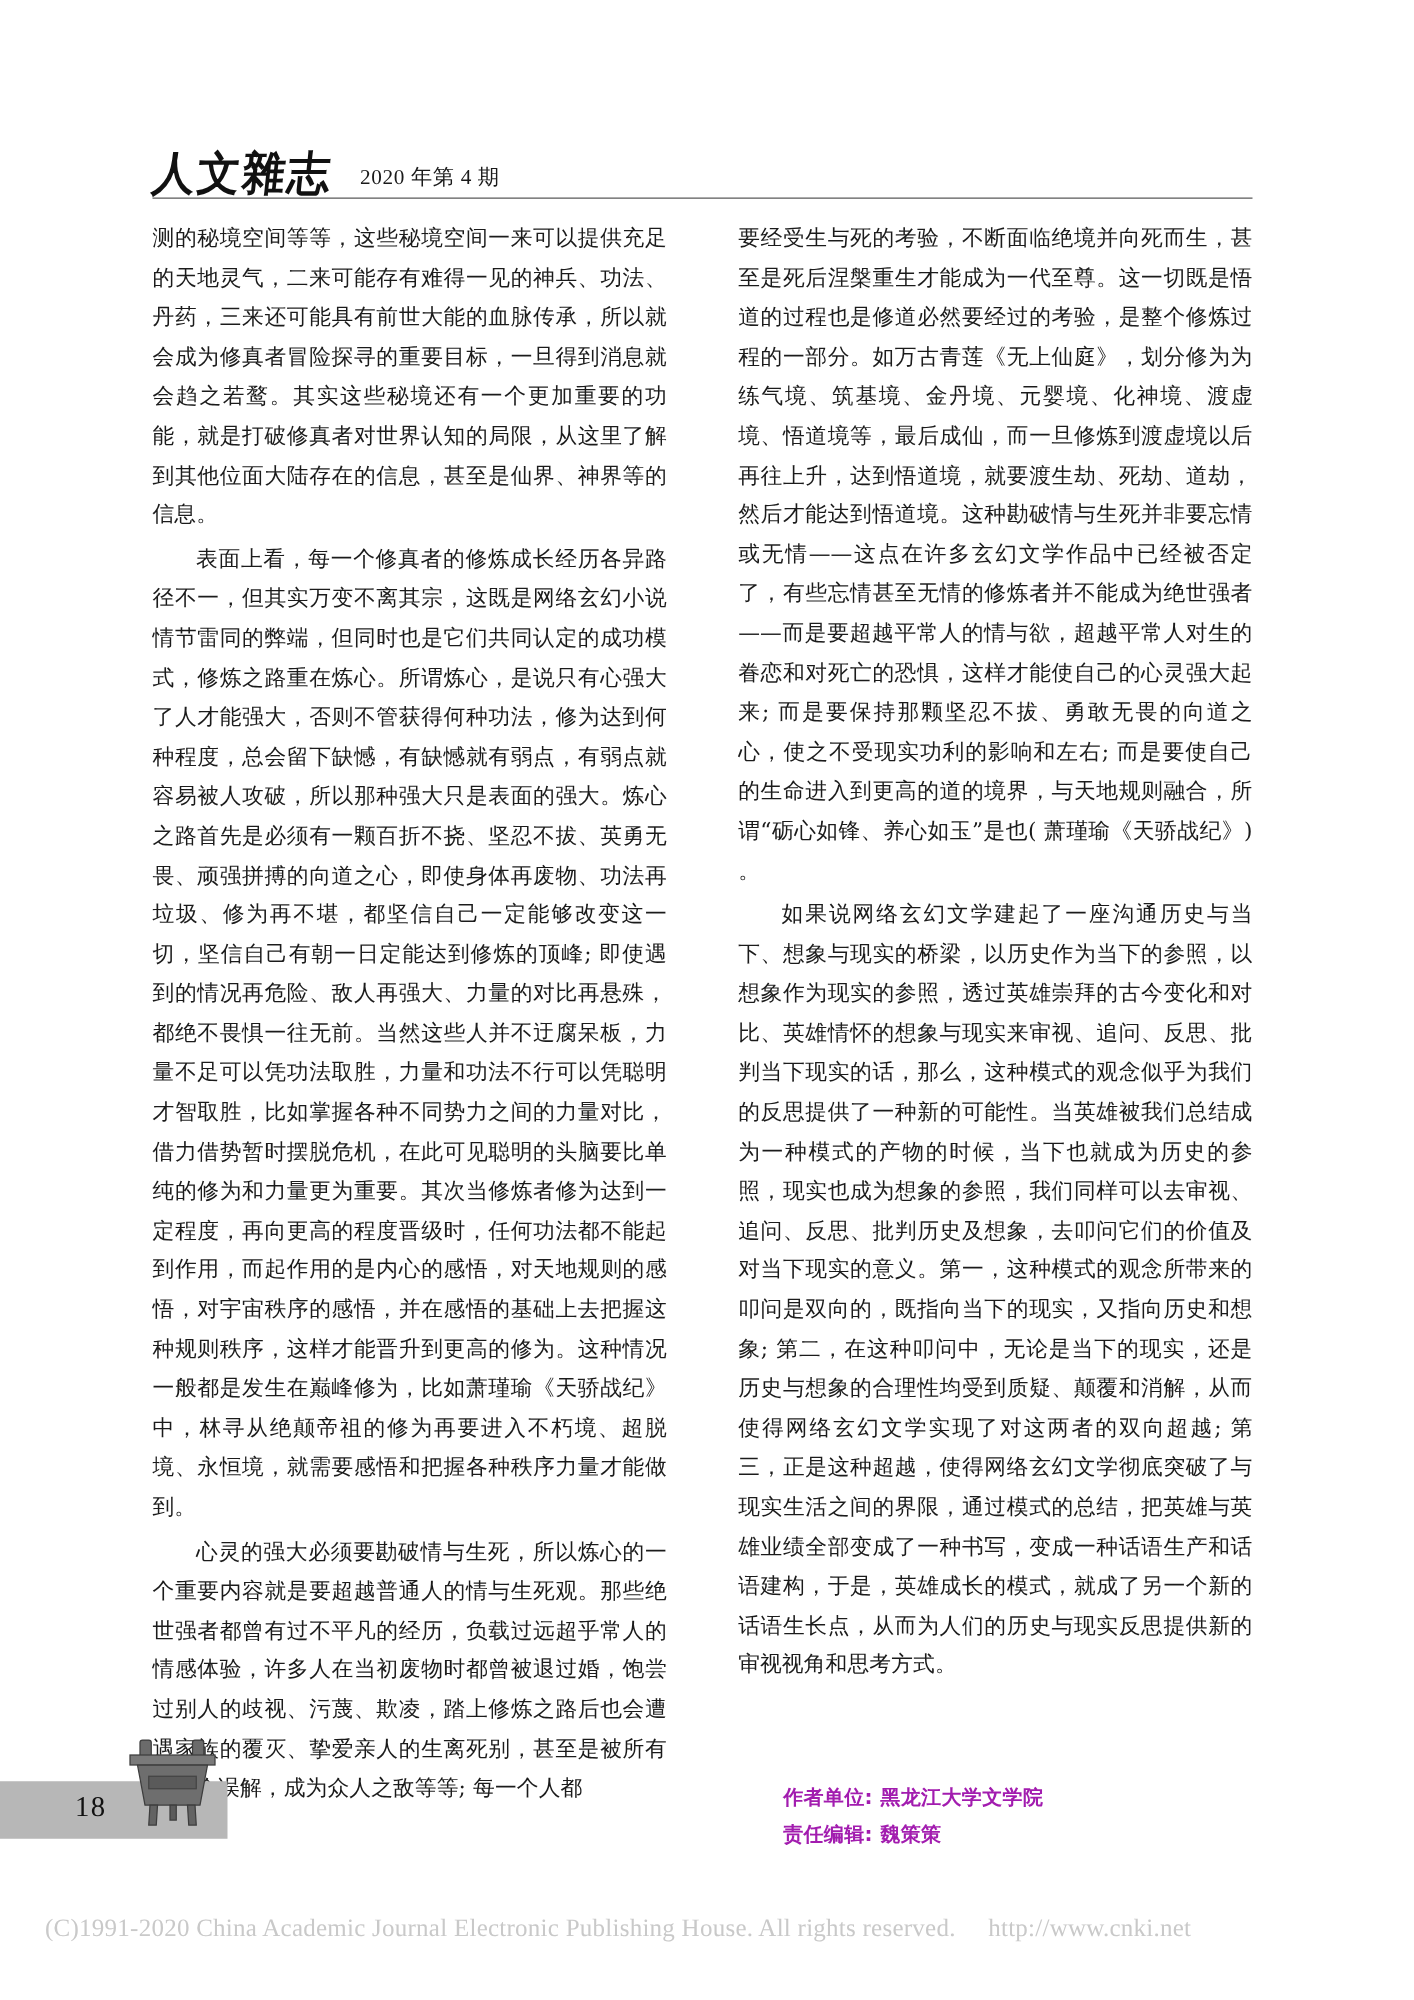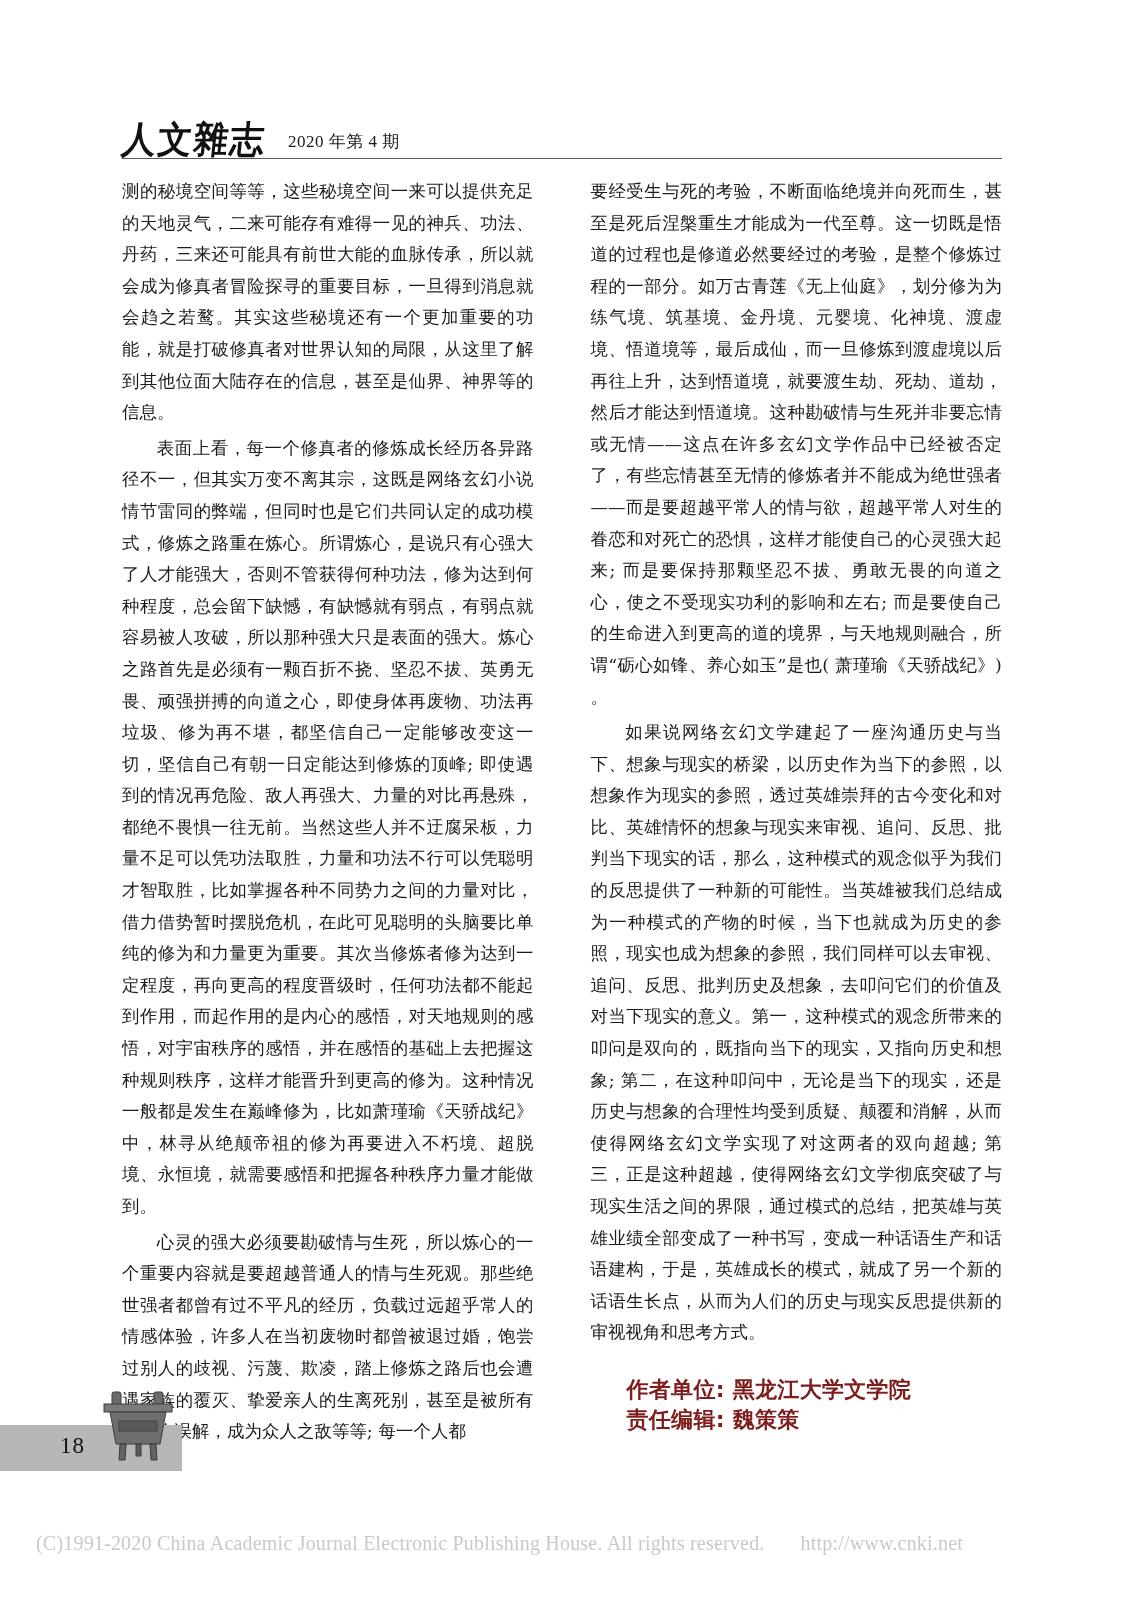--- a/index.html
+++ b/index.html
@@ -81,27 +81,27 @@
   }
   .col p.indent {
     text-indent: 2em;
   }
   .col p + p {
     margin-top: 4px;
   }
 
   
   .colophon {
-    margin-top: 26px;
+    margin-top: 74px;
     padding-left: 36px;
     font-family: "DejaVu Sans", "Liberation Sans", sans-serif;
-    font-size: 22px;
+    font-size: 16px;
     line-height: 30px;
     font-weight: 700;
-    color: #7f1d1d;
+    color: #a21caf;
     letter-spacing: 0.3px;
   }
 
   
   .page-band {
     position: absolute;
     left: 0;
     top: 1425px;
     width: 182px;
     height: 46px;
@@ -130,21 +130,21 @@
     left: 36px;
     top: 1532px;
     width: 1060px;
     font-family: "Liberation Serif", "DejaVu Serif", serif;
     font-size: 20px;
     color: #c9c9c9;
     white-space: nowrap;
     letter-spacing: 0.2px;
   }
   .cnki-footer .cnki-url {
-    margin-left: 36px;
+    margin-left: 26px;
   }
 </style>
 </head>
 <body>
 
 <div class="page">
 
   <div class="masthead">
     <div class="journal-logo">人文雜志</div>
     <div class="issue-line">2020 年第 4 期</div>

